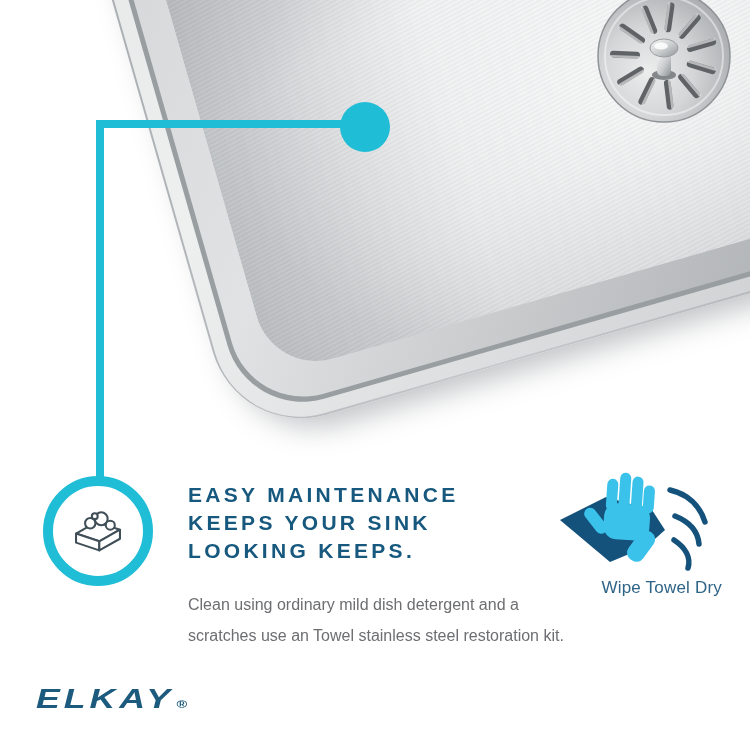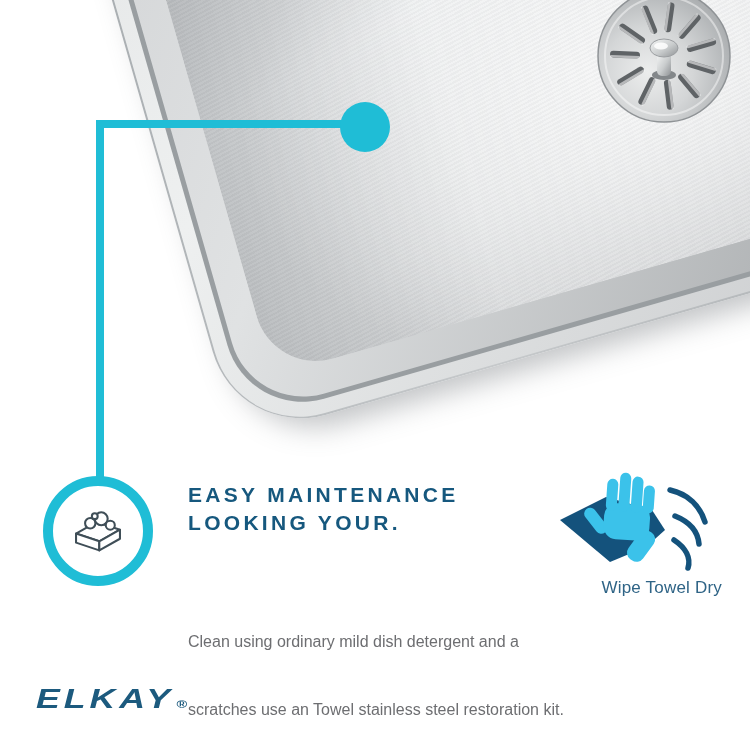--- a/index.html
+++ b/index.html
@@ -35,21 +35,21 @@
   .icon-ring{
     position:absolute;left:43px;top:476px;width:110px;height:110px;box-sizing:border-box;
     border:10px solid #1FBDD6;border-radius:50%;background:#fff;
     display:flex;align-items:center;justify-content:center;
   }
   
   .heading{position:absolute;left:188px;top:481px;color:#16587E;font-size:21px;font-weight:700;
            letter-spacing:3.3px;line-height:28px;white-space:nowrap;}
   .heading span{display:block;}
   .body-text{position:absolute;left:188px;top:589px;color:#6D6E71;font-size:16px;line-height:31px;}
-  .body-text span{display:block;white-space:nowrap;margin-top:37px;}
+  .body-text span{display:block;white-space:nowrap;}
   
   .towel-module{position:absolute;left:558px;top:468px;width:164px;text-align:center;}
   .towel-label{margin-top:2px;font-size:17px;color:#2F6486;letter-spacing:0.2px;text-align:right;}
   
   .brand{position:absolute;left:36px;top:684px;color:#1C5A7E;font-size:27px;font-weight:700;
          font-style:italic;letter-spacing:3px;transform:scaleX(1.32);transform-origin:left center;
          white-space:nowrap;}
   .brand .reg{font-size:11px;letter-spacing:0;font-style:normal;margin-left:2px;}
 </style>
 </head>
@@ -146,21 +146,22 @@
       <path d="M50,64 L50,78 L82,60 L82,46 Z" fill="#ffffff"></path>
       <circle cx="36" cy="36" r="8" fill="#ffffff"></circle>
       <circle cx="53" cy="29" r="10" fill="#ffffff"></circle>
       <circle cx="67" cy="39" r="7" fill="#ffffff"></circle>
       <circle cx="43" cy="25" r="4.5" fill="#ffffff"></circle>
     </svg>
   </div>
 
   <div class="heading">
     <span>EASY MAINTENANCE</span>
-    <span>LOOKING YOUR.</span>
+    <span>KEEPS YOUR SINK</span>
+    <span>LOOKING KEEPS.</span>
   </div>
   <div class="body-text">
     <span>Clean using ordinary mild dish detergent and a</span>
     <span>scratches use an Towel stainless steel restoration kit.</span>
   </div>
 
   <div class="towel-module">
     <svg width="164" height="104" viewBox="0 0 164 104">
       <path d="M2,52 L48,29 L94,42 L107,62 L88,79 L52,94 Z" fill="#14527C"></path>
       <g fill="#3BC2EA" transform="translate(12,0) rotate(4 58 50)">

